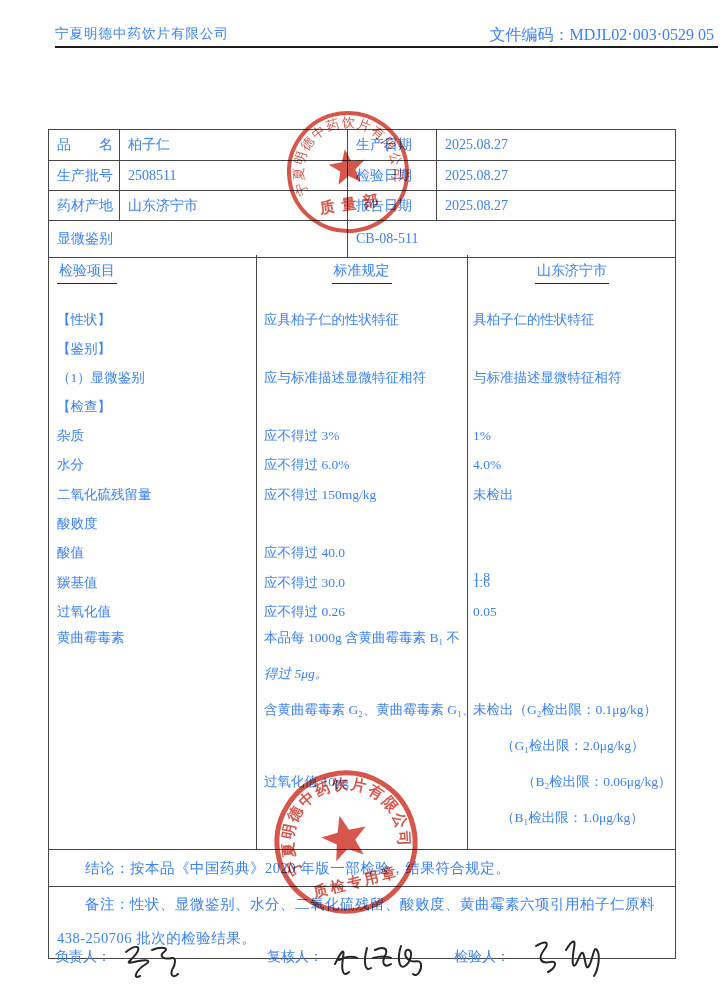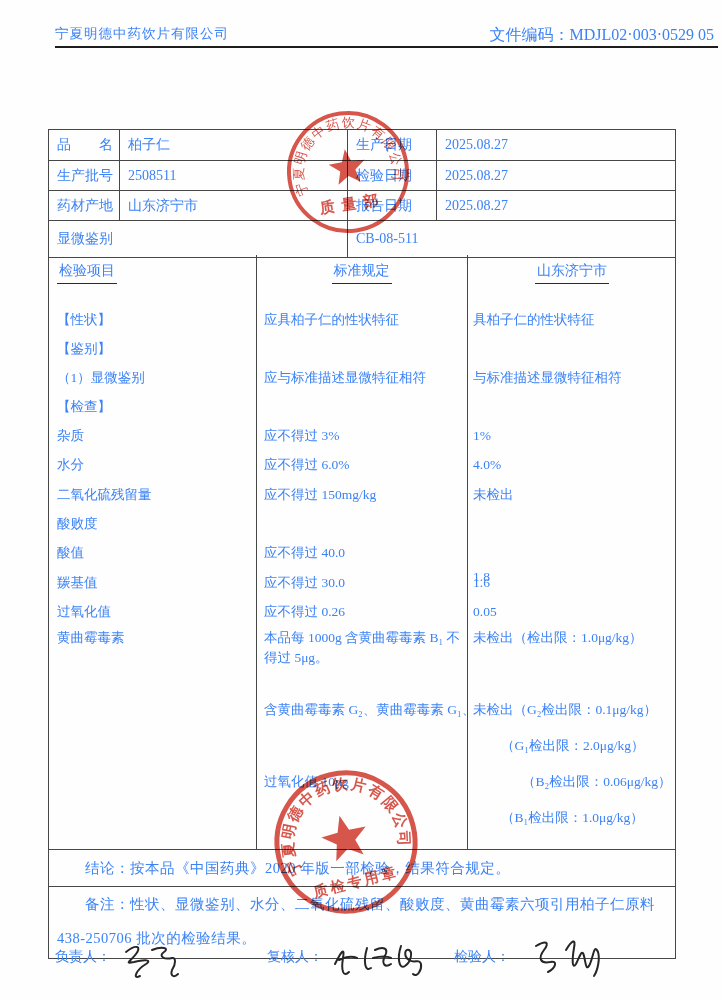--- a/index.html
+++ b/index.html
@@ -123,24 +123,23 @@
     <div class="mline" style="left:8px;top:317px;">羰基值</div>
     <div class="mline" style="left:215px;top:317px;">应不得过 30.0</div>
     <div class="mline" style="left:424px;top:317px;">1.6</div>
 
     <div class="mline" style="left:8px;top:346px;">过氧化值</div>
     <div class="mline" style="left:215px;top:346px;">应不得过 0.26</div>
     <div class="mline" style="left:424px;top:346px;">0.05</div>
 
     <div class="mline" style="left:8px;top:372px;">黄曲霉毒素</div>
     <div class="mline" style="left:215px;top:372px;">本品每 1000g 含黄曲霉毒素 B₁ 不</div>
-    <div class="mline" style="left:215px;top:392px;">得过 5μg。</div>
+    <div class="mline" style="left:215px;top:408px;font-style:italic;">得过 5μg。</div>
     <div class="mline" style="left:215px;top:444px;">含黄曲霉毒素 G₂、黄曲霉毒素 G₁、</div>
     <div class="mline" style="left:215px;top:516px;">过氧化值 10μg</div>
-    <div class="mline" style="left:424px;top:372px;">未检出（检出限：1.0μg/kg）</div>
     <div class="mline" style="left:424px;top:444px;">未检出（G₂检出限：0.1μg/kg）</div>
     <div class="mline" style="left:452px;top:480px;">（G₁检出限：2.0μg/kg）</div>
     <div class="mline" style="left:473px;top:516px;">（B₂检出限：0.06μg/kg）</div>
     <div class="mline" style="left:452px;top:552px;">（B₁检出限：1.0μg/kg）</div>
   </div>
 
   <div class="concl">结论：按本品《中国药典》2020 年版一部检验，结果符合规定。</div>
 
   <div class="remarks">
     <div class="rm1">备注：性状、显微鉴别、水分、二氧化硫残留、酸败度、黄曲霉素六项引用柏子仁原料</div>

